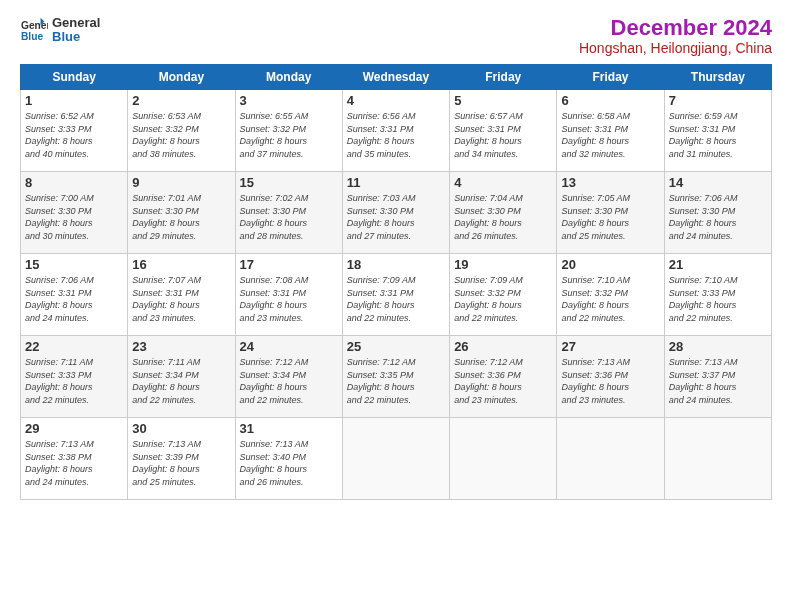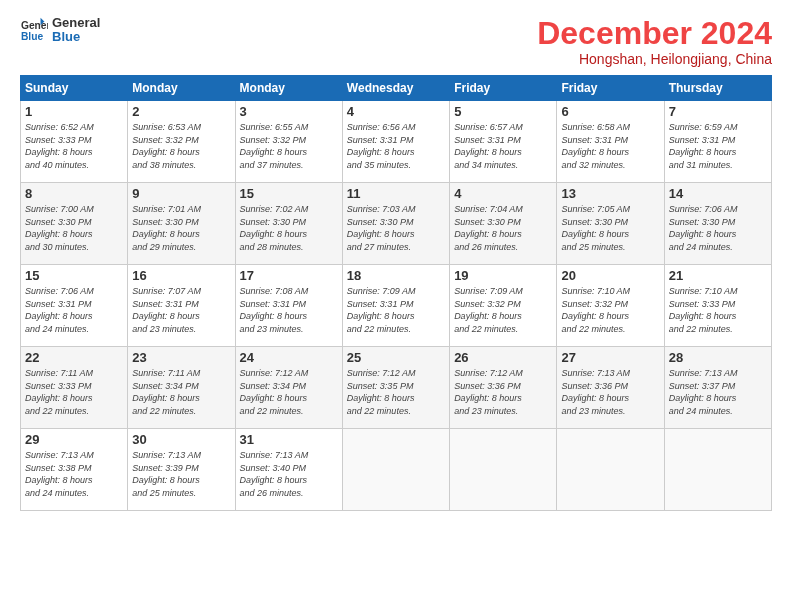--- a/index.html
+++ b/index.html
@@ -27,41 +27,41 @@
       gap: 4px;
     }
     .logo-icon {
       width: 28px;
       height: 28px;
     }
     .title-block {
       text-align: right;
     }
     .month-title {
-      font-size: 32px;
+      font-size: 22px;
       font-weight: bold;
-      color: #ef4444;
+      color: #a21caf;
       line-height: 1.1;
     }
     .location {
       font-size: 14px;
       color: #b91c1c;
     }
     table {
       width: 100%;
       border-collapse: collapse;
       table-layout: fixed;
     }
     thead tr th {
       background: #1a6bb5;
       color: #fff;
       font-size: 12px;
       font-weight: bold;
       padding: 5px 4px;
-      text-align: left;
+      text-align: center;
       border: 1px solid #1a6bb5;
     }
     tbody tr td {
       vertical-align: top;
       border: 1px solid #ccc;
       padding: 3px 4px;
       font-size: 9.5px;
       color: #333;
       height: 82px;
       background: #fff;

